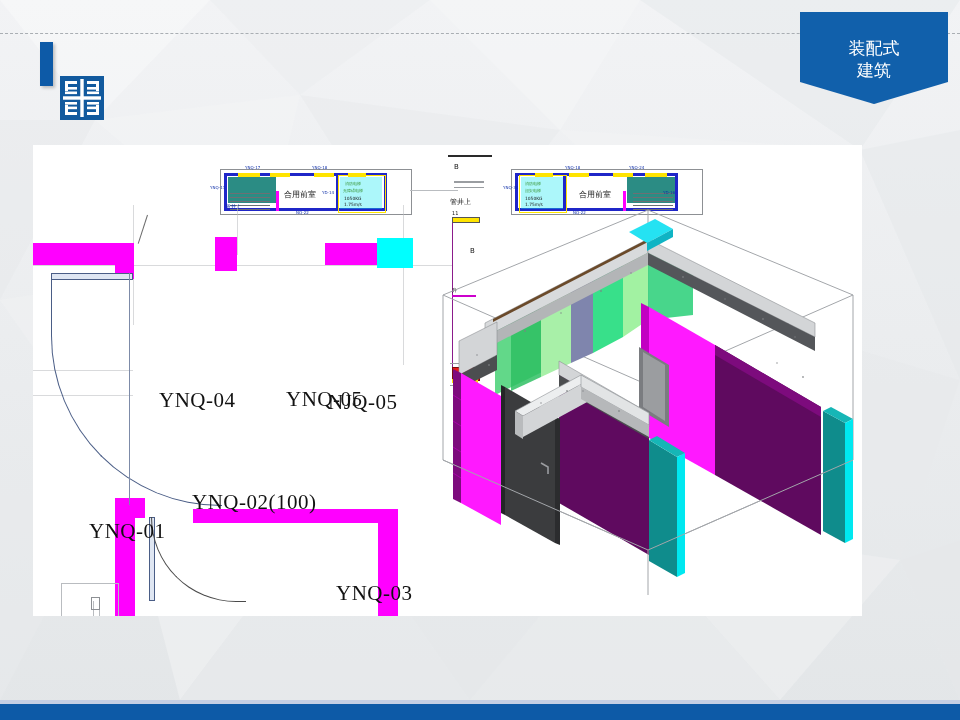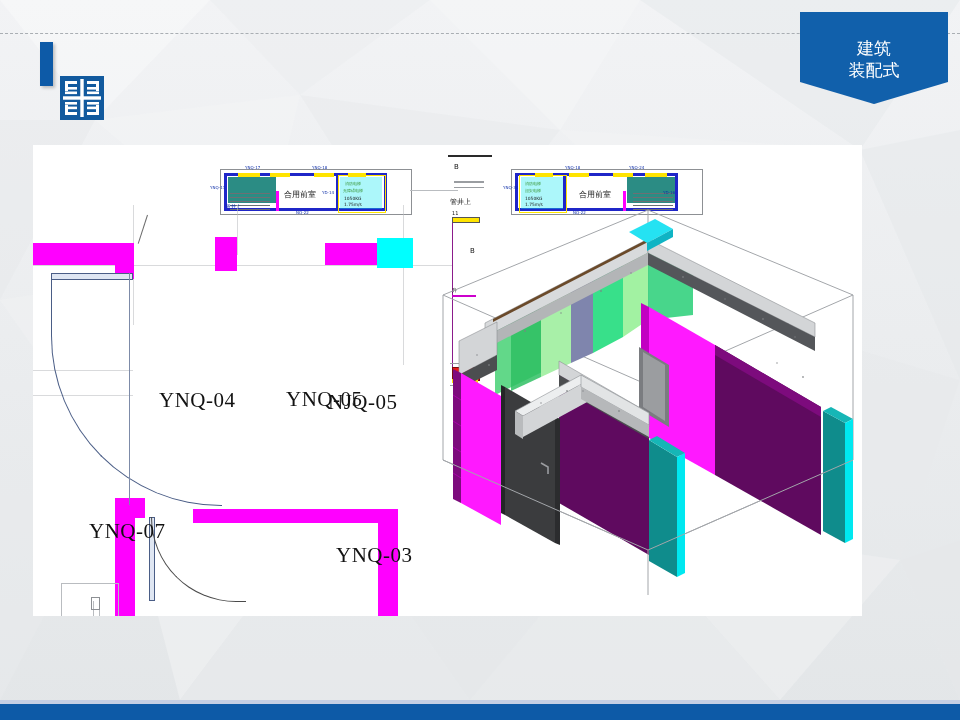--- a/index.html
+++ b/index.html
@@ -184,22 +184,22 @@
       <rect x="7" y="38" width="12" height="3"></rect>
       <rect x="29" y="38" width="12" height="3"></rect>
       <rect x="7" y="31" width="3" height="10"></rect>
       <rect x="38" y="31" width="3" height="10"></rect>
     </g>
   </svg>
 
 </div>
 
 <div class="banner">
+  <span>装配式</span>
   <span>建筑</span>
-  <span>装配式</span>
 </div>
 
 <div class="panel">
 
   <div class="mini" style="left:155px;width:270px;">
 
     <div class="mbox" style="left:32px;top:6px;width:190px;height:44px;"></div>
 
     <div class="mwall" style="left:36px;top:10px;width:3px;height:38px;"></div>
     <div class="mwall" style="left:148px;top:10px;width:3px;height:38px;"></div>
@@ -298,22 +298,23 @@
     <div class="door-arc" style="left:118px;top:372px;width:94px;height:84px;border-color:#4a4a4a;border-top:none;border-right:none;border-radius:0 0 0 94px;"></div>
 
     <div class="win" style="left:28px;top:438px;width:56px;height:140px;"></div>
     <div class="thin" style="left:60px;top:456px;width:1px;height:110px;"></div>
     <div class="thin" style="left:66px;top:456px;width:1px;height:110px;"></div>
     <div style="position:absolute;left:58px;top:452px;width:7px;height:11px;border:1px solid #8d9094;"></div>
 
     <div class="lbl" style="left:126px;top:243px;">YNQ-04</div>
     <div class="lbl" style="left:253px;top:242px;">YNQ-05</div>
     <div class="lbl" style="left:295px;top:245px;">NJQ-05</div>
-    <div class="lbl" style="left:56px;top:374px;">YNQ-07</div>
-    <div class="lbl" style="left:303px;top:398px;">YNQ-03</div>
+    <div class="lbl" style="left:159px;top:345px;">YNQ-02(100)</div>
+    <div class="lbl" style="left:56px;top:374px;">YNQ-01</div>
+    <div class="lbl" style="left:303px;top:436px;">YNQ-03</div>
 
     <div style="position:absolute;left:114px;top:70px;width:1px;height:30px;background:#6b6b6b;transform:rotate(18deg);transform-origin:top;"></div>
   </div>
 
   <div class="legend">
     <div class="thin" style="position:absolute;left:0;top:0;width:44px;height:2px;background:#2a2a2a;"></div>
     <div class="ltxt" style="left:6px;top:8px;">B</div>
     <div class="thin" style="position:absolute;left:6px;top:26px;width:30px;height:2px;background:#9a9da1;"></div>
     <div class="thin" style="position:absolute;left:6px;top:32px;width:30px;height:1px;background:#9a9da1;"></div>
     <div class="ltxt" style="left:2px;top:42px;">管井上</div>

